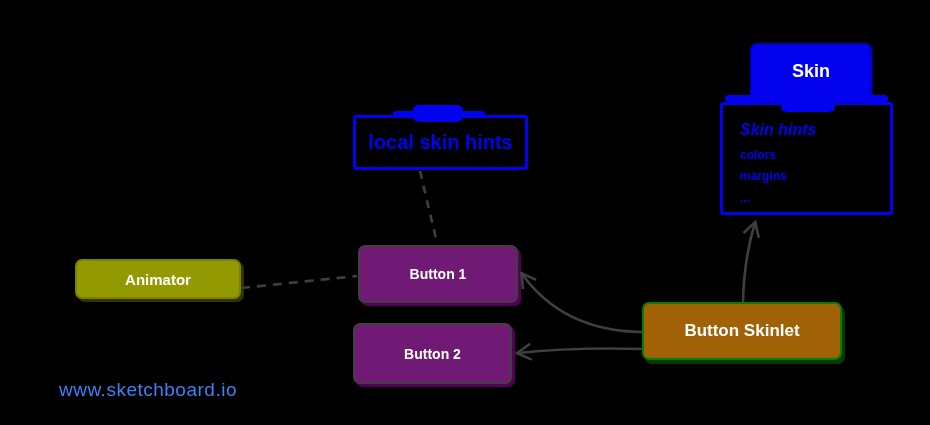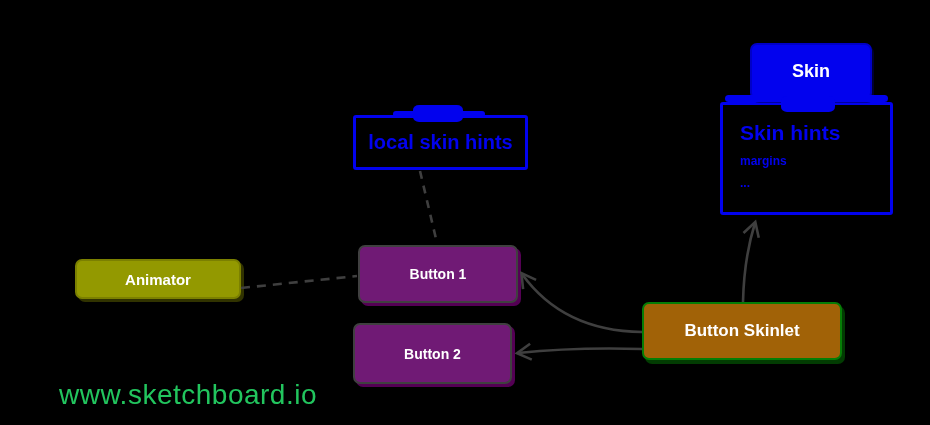--- a/index.html
+++ b/index.html
@@ -48,21 +48,21 @@
   .node-skin-hints {
     left: 685px; top: 102px; width: 173px; height: 113px;
     background: #000;
     border: 3px solid #0202ee;
     border-radius: 3px;
     display: block;
     color: #0202ee;
     padding: 16px 0 0 17px;
     z-index: 2;
   }
-  .skin-hints-title { font-size: 21px; font-weight: bold; margin: 0 0 9px 0; }
+  .skin-hints-title { font-size: 16px; font-weight: bold; margin: 0 0 9px 0; font-style: italic; }
   .skin-hints-item  { font-size: 12px; font-weight: bold; margin: 0 0 7px 0; }
   .skin-hints-item.dots { margin-top: 8px; }
   .node-local {
     left: 318px; top: 115px; width: 175px; height: 55px;
     background: #000;
     border: 3px solid #0202ee;
     border-radius: 3px;
     color: #0202ee;
     font-size: 20px;
   }
@@ -87,22 +87,22 @@
     left: 607px; top: 302px; width: 200px; height: 58px;
     background: #a16207;
     border: 2px solid #067d06;
     border-radius: 7px;
     font-size: 17px;
     box-shadow: 3px 4px 0 rgba(3,75,3,0.8);
   }
   .watermark {
     position: absolute;
     left: 24px; top: 379px;
-    color: #22c55e;
-    font-size: 28px;
+    color: #3b82f6;
+    font-size: 19px;
     letter-spacing: 0.5px;
     z-index: 1;
   }
 </style>
 </head>
 <body>
 
 <div class="canvas">
 
   <svg class="connectors" viewBox="0 0 930 425" xmlns="http://www.w3.org/2000/svg">
@@ -120,20 +120,21 @@
 
   <div class="node node-skin">
     <span>Skin</span>
   </div>
 
   <div class="tab tab-streak" style="left:690px; top:95px; width:163px;"></div>
   <div class="tab tab-blob" style="left:746px; top:96px; width:54px; height:16px;"></div>
 
   <div class="node node-skin-hints">
     <div class="skin-hints-title">Skin hints</div>
+    <div class="skin-hints-item">colors</div>
     <div class="skin-hints-item">margins</div>
     <div class="skin-hints-item dots">...</div>
   </div>
 
   <div class="tab tab-streak" style="left:358px; top:111px; width:92px; height:6px;"></div>
   <div class="tab tab-blob" style="left:378px; top:105px; width:50px; height:17px;"></div>
   <div class="node node-local">
     <span>local skin hints</span>
   </div>
 

